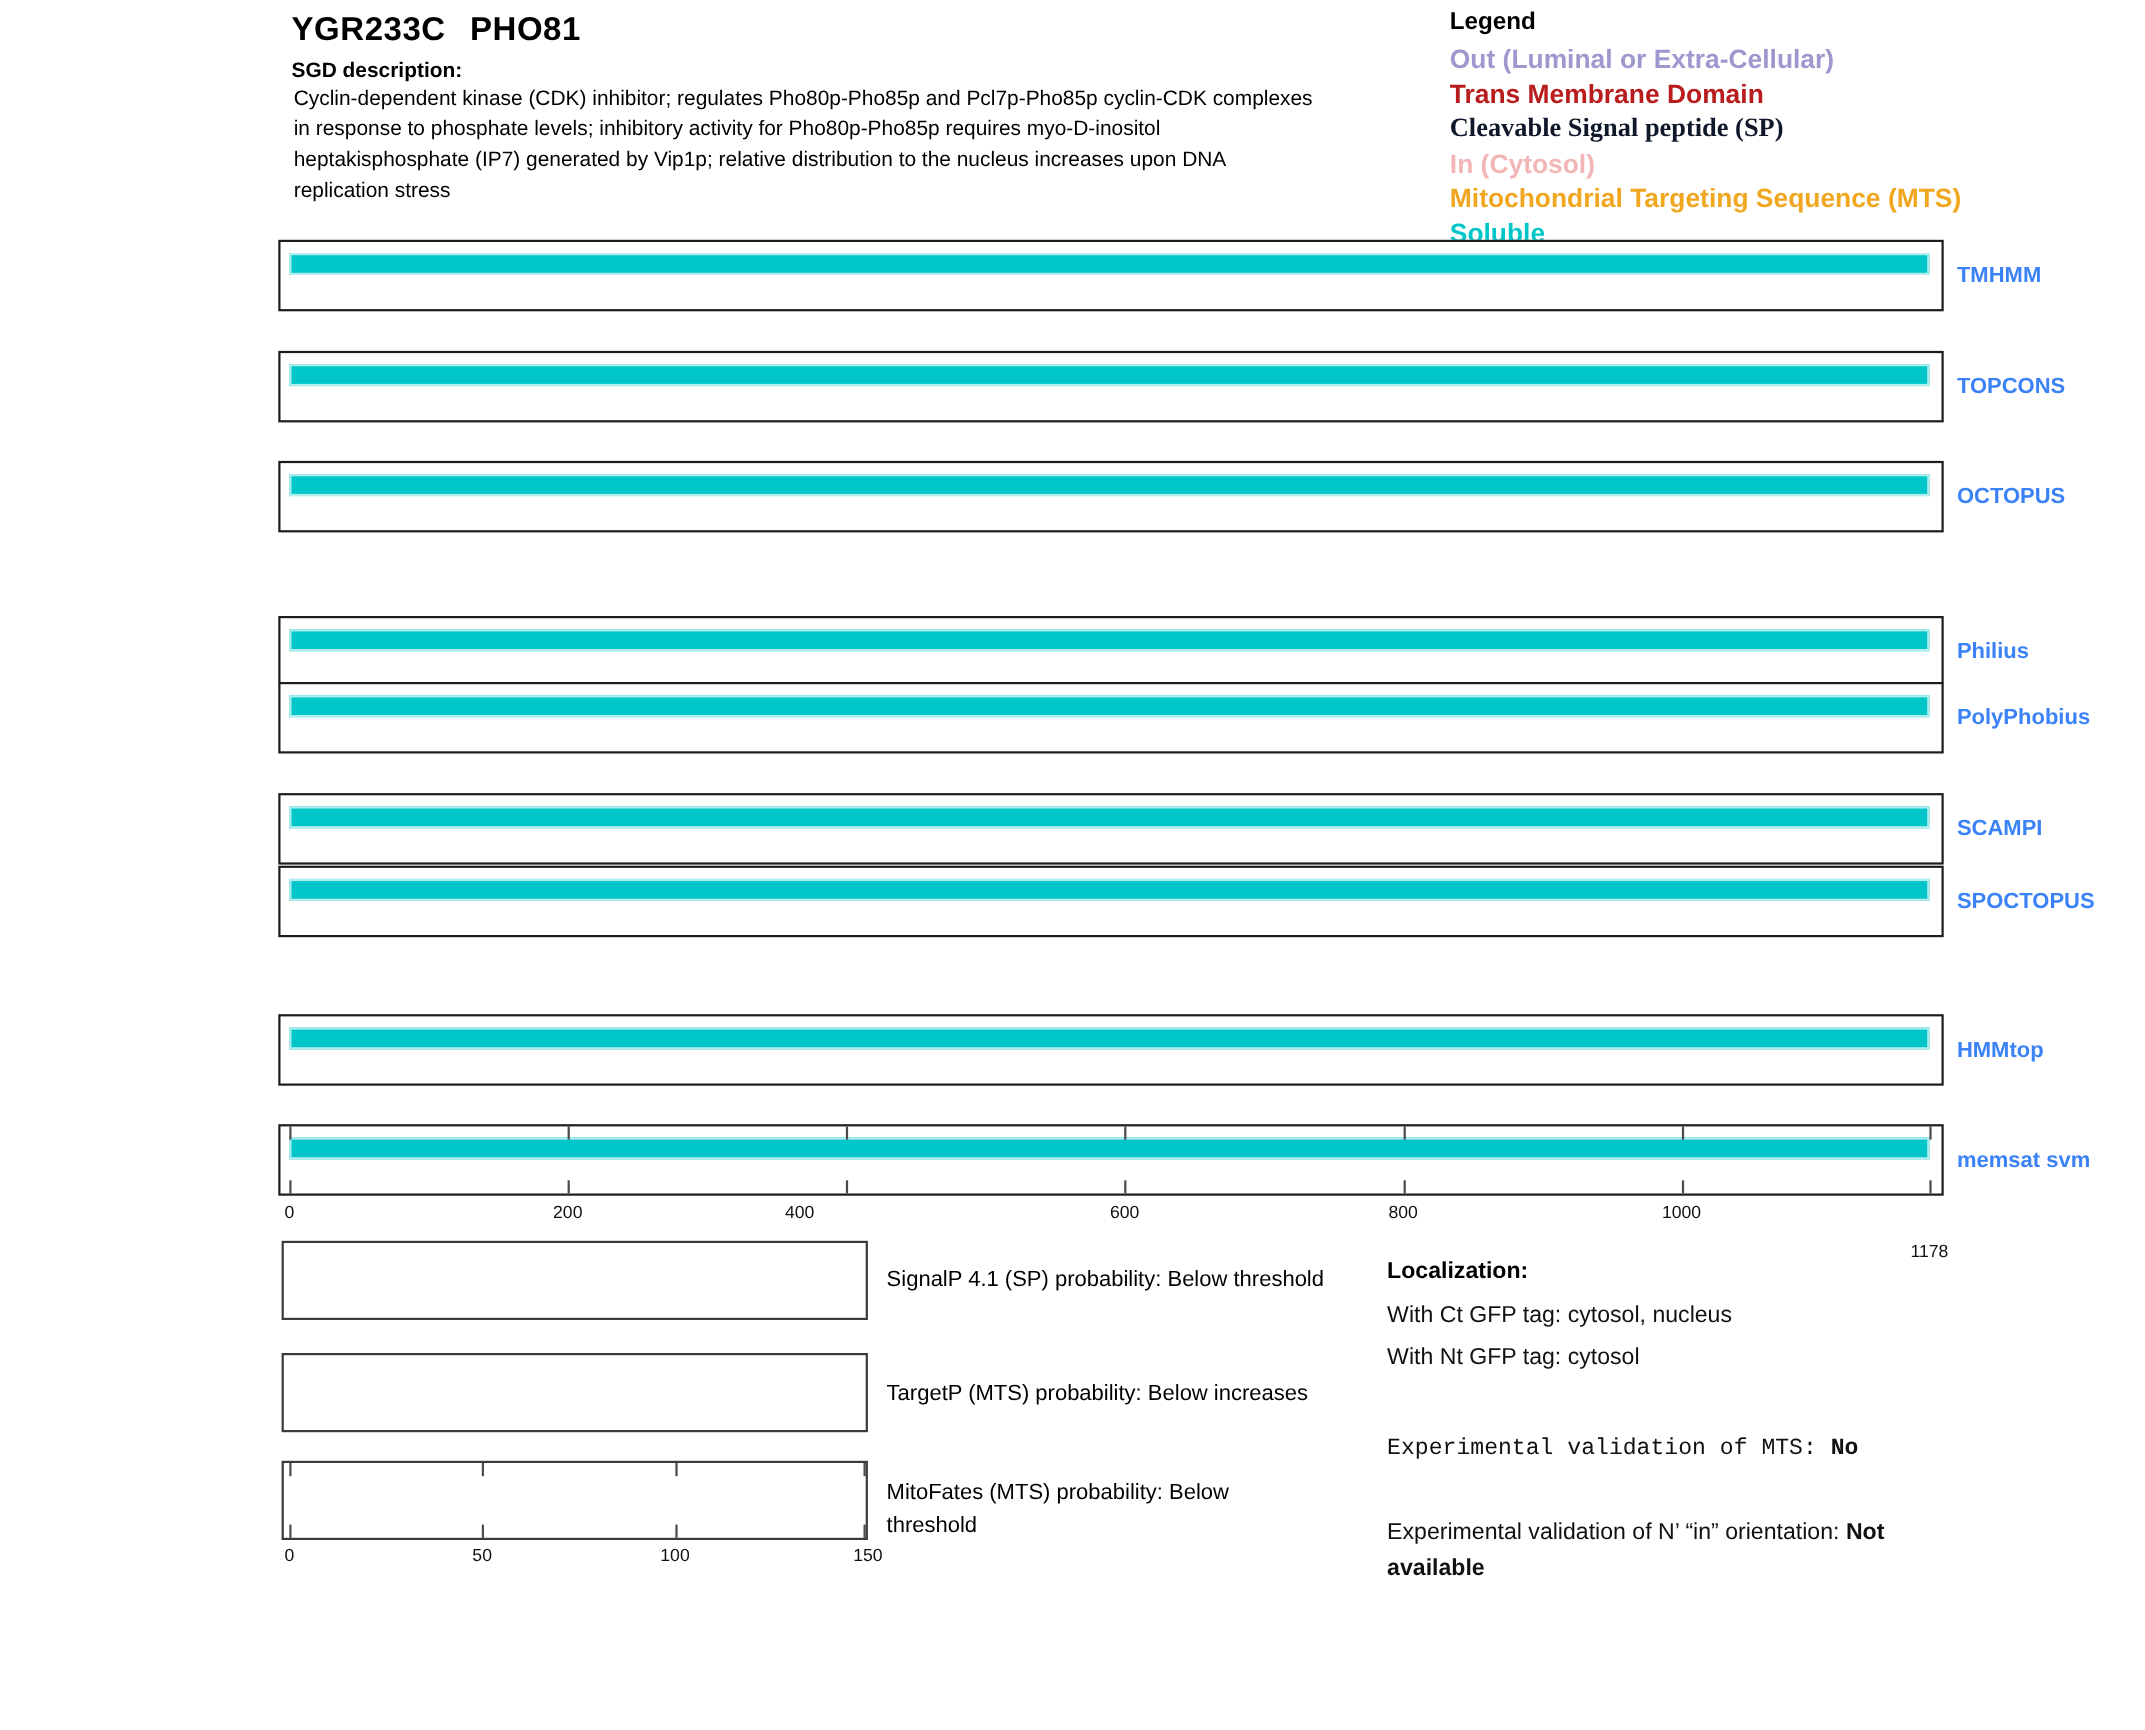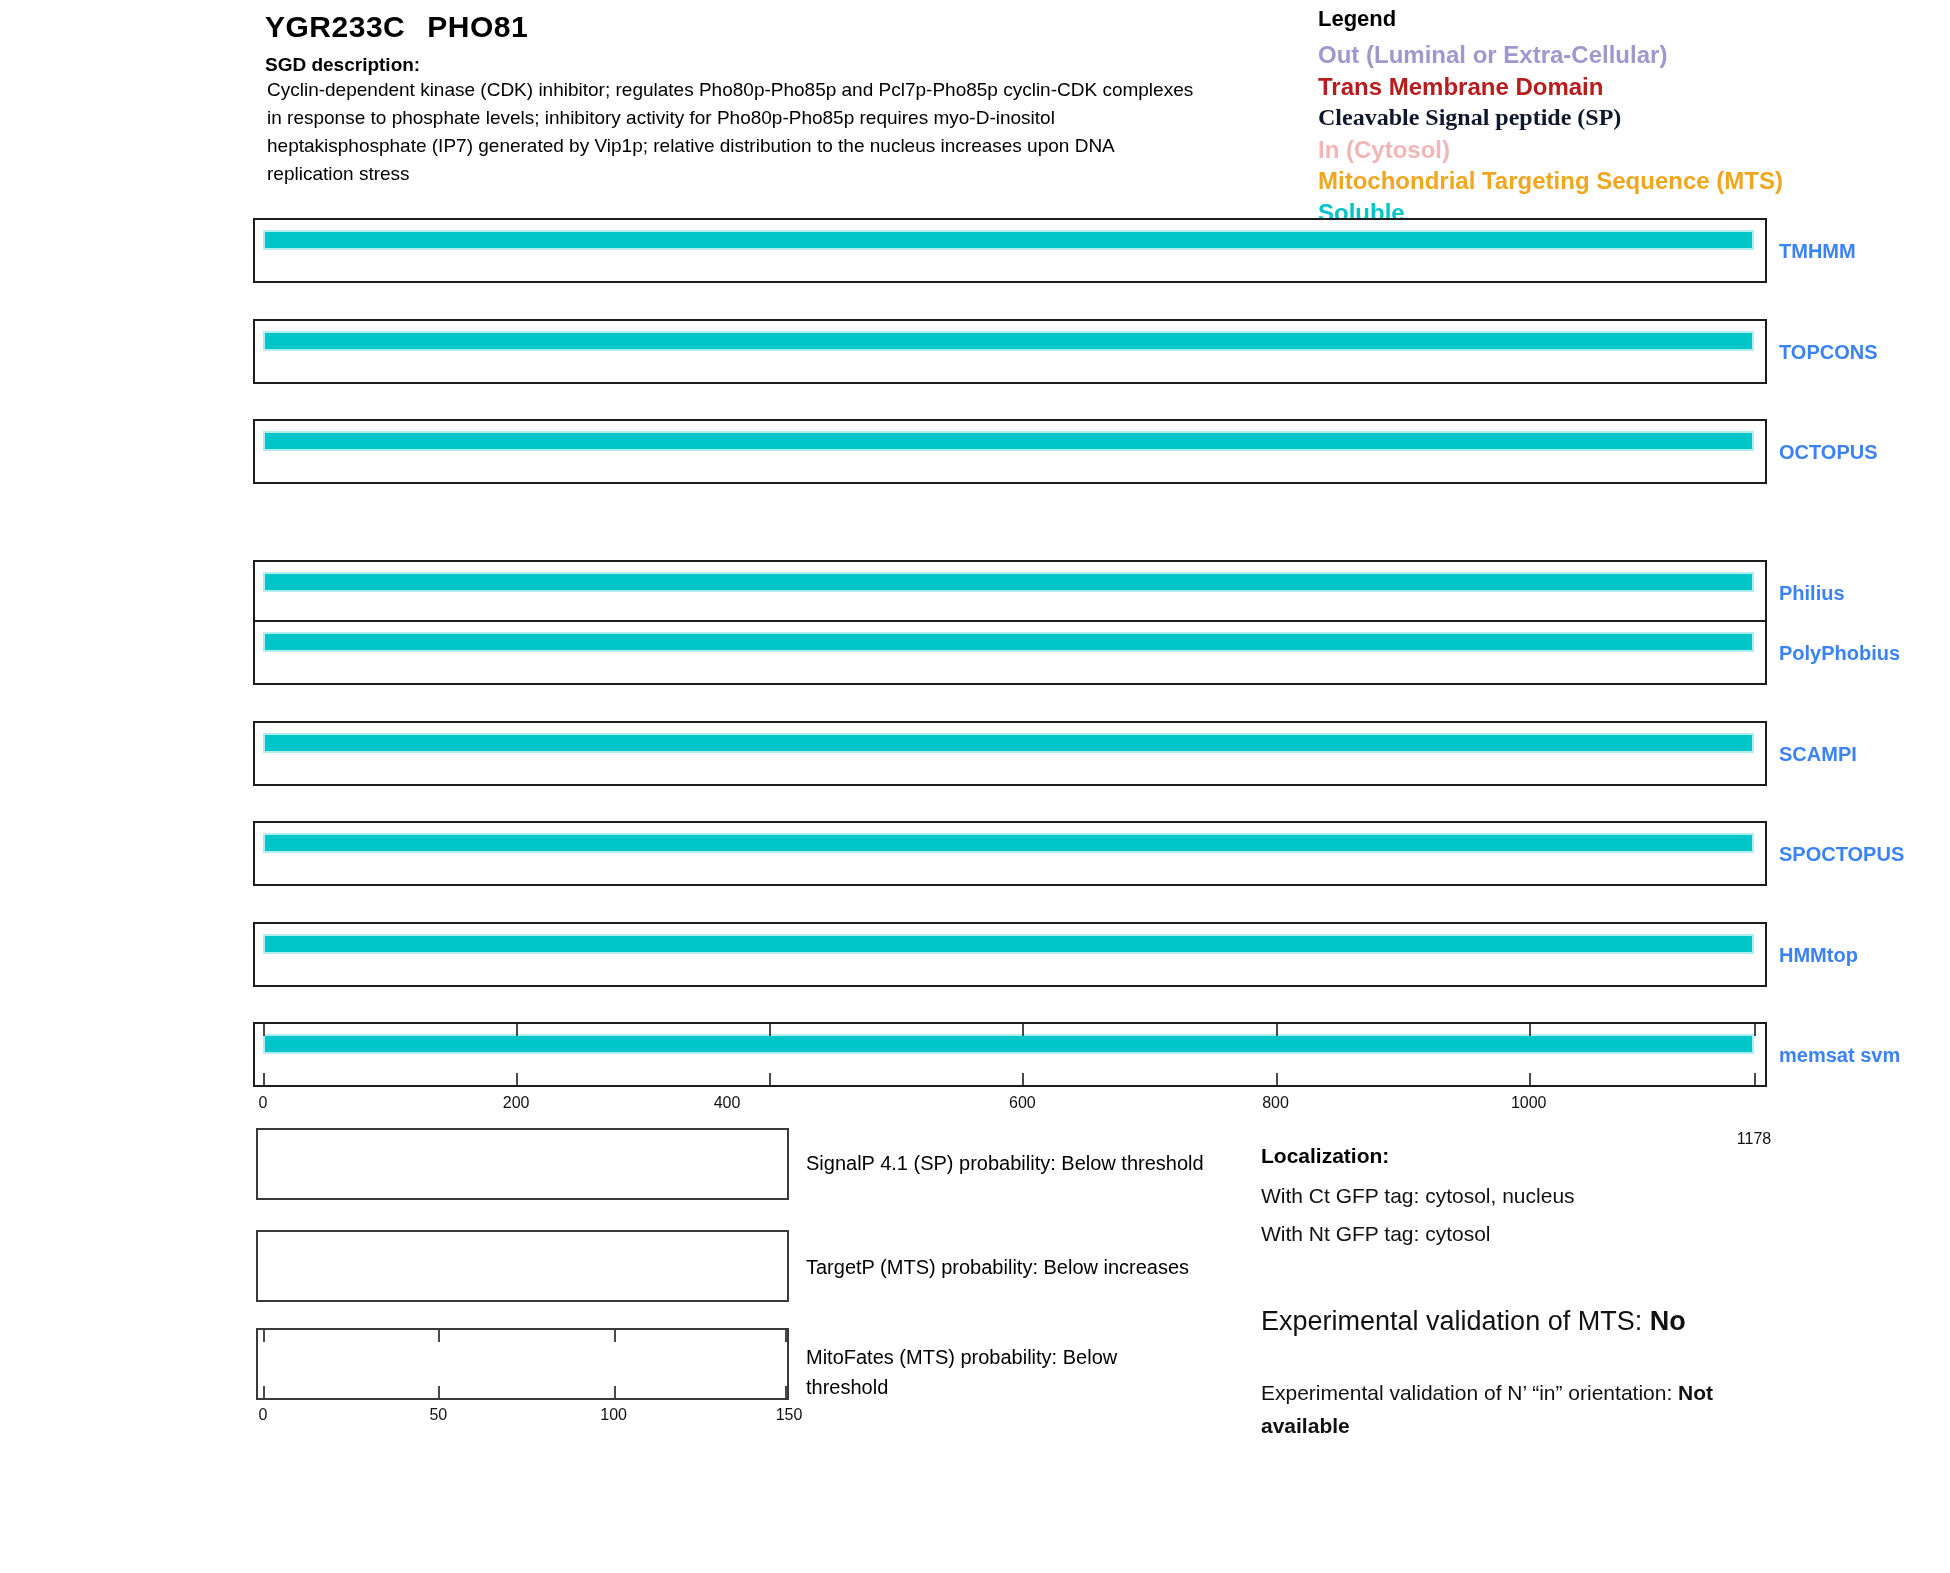--- a/index.html
+++ b/index.html
@@ -30,21 +30,21 @@
   .xtick-label{position:absolute;transform:translateX(-50%);font-size:16px;color:#111;white-space:nowrap;}
 
   
   .small-plot{position:absolute;left:256px;width:529px;height:68px;border:2px solid #3a3a3a;background:#fff;}
   .plot-caption{position:absolute;left:806px;font-size:20px;color:#000;line-height:30px;}
 
   
   .loc-heading{position:absolute;left:1261px;top:1144px;font-size:21px;font-weight:bold;color:#000;}
   .loc-line1{position:absolute;left:1261px;top:1184px;font-size:21px;}
   .loc-line2{position:absolute;left:1261px;top:1222px;font-size:21px;}
-  .loc-mts{position:absolute;left:1261px;top:1306px;font-size:27px;}
+  .loc-mts{position:absolute;left:1261px;top:1306px;font-size:21px;font-family:Liberation Mono, monospace;}
   .loc-orient{position:absolute;left:1261px;top:1376px;font-size:21px;width:545px;line-height:33px;}
   .bold{font-weight:bold;}
 </style>
 </head>
 <body>
 
 <div class="page">
 
   <div class="title">
     <span>YGR233C</span><span class="gene-name">PHO81</span>
@@ -97,21 +97,21 @@
           <div class="bar" style="left: 8px; width: 1487px; background: rgb(0, 198, 202);"></div>
         </div>
       <div class="track-label">PolyPhobius</div>
     </div>
       <div class="track-row" style="top: 721px;">
       <div class="track-box">
           <div class="bar" style="left: 8px; width: 1487px; background: rgb(0, 198, 202);"></div>
         </div>
       <div class="track-label">SCAMPI</div>
     </div>
-      <div class="track-row" style="top: 821px;">
+      <div class="track-row" style="top: 787px;">
       <div class="track-box">
           <div class="bar" style="left: 8px; width: 1487px; background: rgb(0, 198, 202);"></div>
         </div>
       <div class="track-label">SPOCTOPUS</div>
     </div>
       <div class="track-row" style="top: 922px;">
       <div class="track-box">
           <div class="bar" style="left: 8px; width: 1487px; background: rgb(0, 198, 202);"></div>
         </div>
       <div class="track-label">HMMtop</div>

